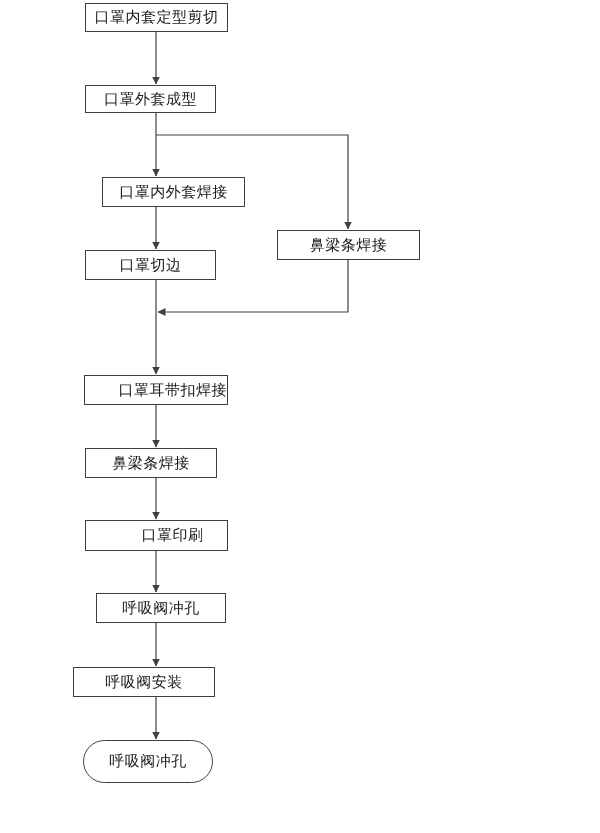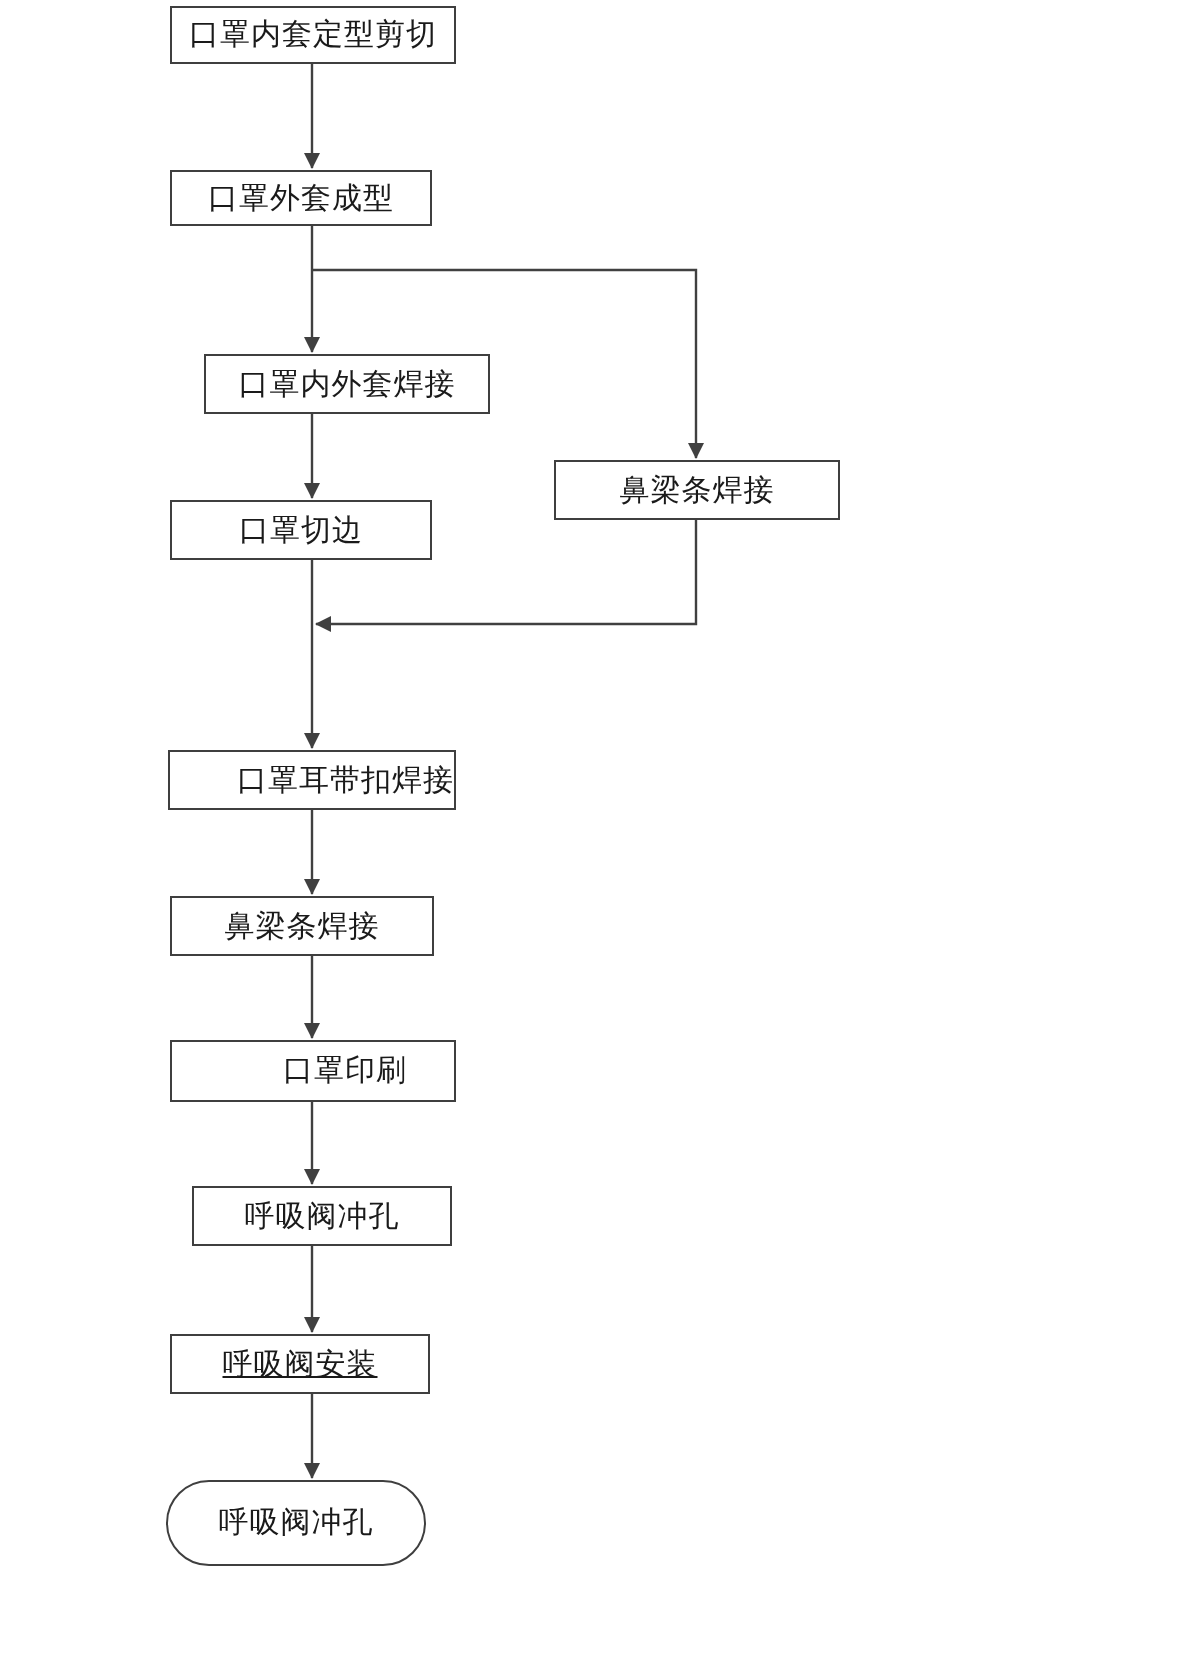--- a/index.html
+++ b/index.html
@@ -90,19 +90,19 @@
     </div>
     <div class="node rect" style="left: 85px; top: 448px; width: 132px; height: 30px;">
       <span>鼻梁条焊接</span>
     </div>
     <div class="node rect" style="left: 85px; top: 520px; width: 143px; height: 31px; padding-left: 32px;">
       <span>口罩印刷</span>
     </div>
     <div class="node rect" style="left: 96px; top: 593px; width: 130px; height: 30px;">
       <span>呼吸阀冲孔</span>
     </div>
-    <div class="node rect" style="left: 85px; top: 667px; width: 130px; height: 30px; text-decoration: underline;">
+    <div class="node rect" style="left: 73px; top: 667px; width: 142px; height: 30px;">
       <span>呼吸阀安装</span>
     </div>
     <div class="node stadium" style="left: 83px; top: 740px; width: 130px; height: 43px;">
       <span>呼吸阀冲孔</span>
     </div>
   </div>
 
 </body></html>

